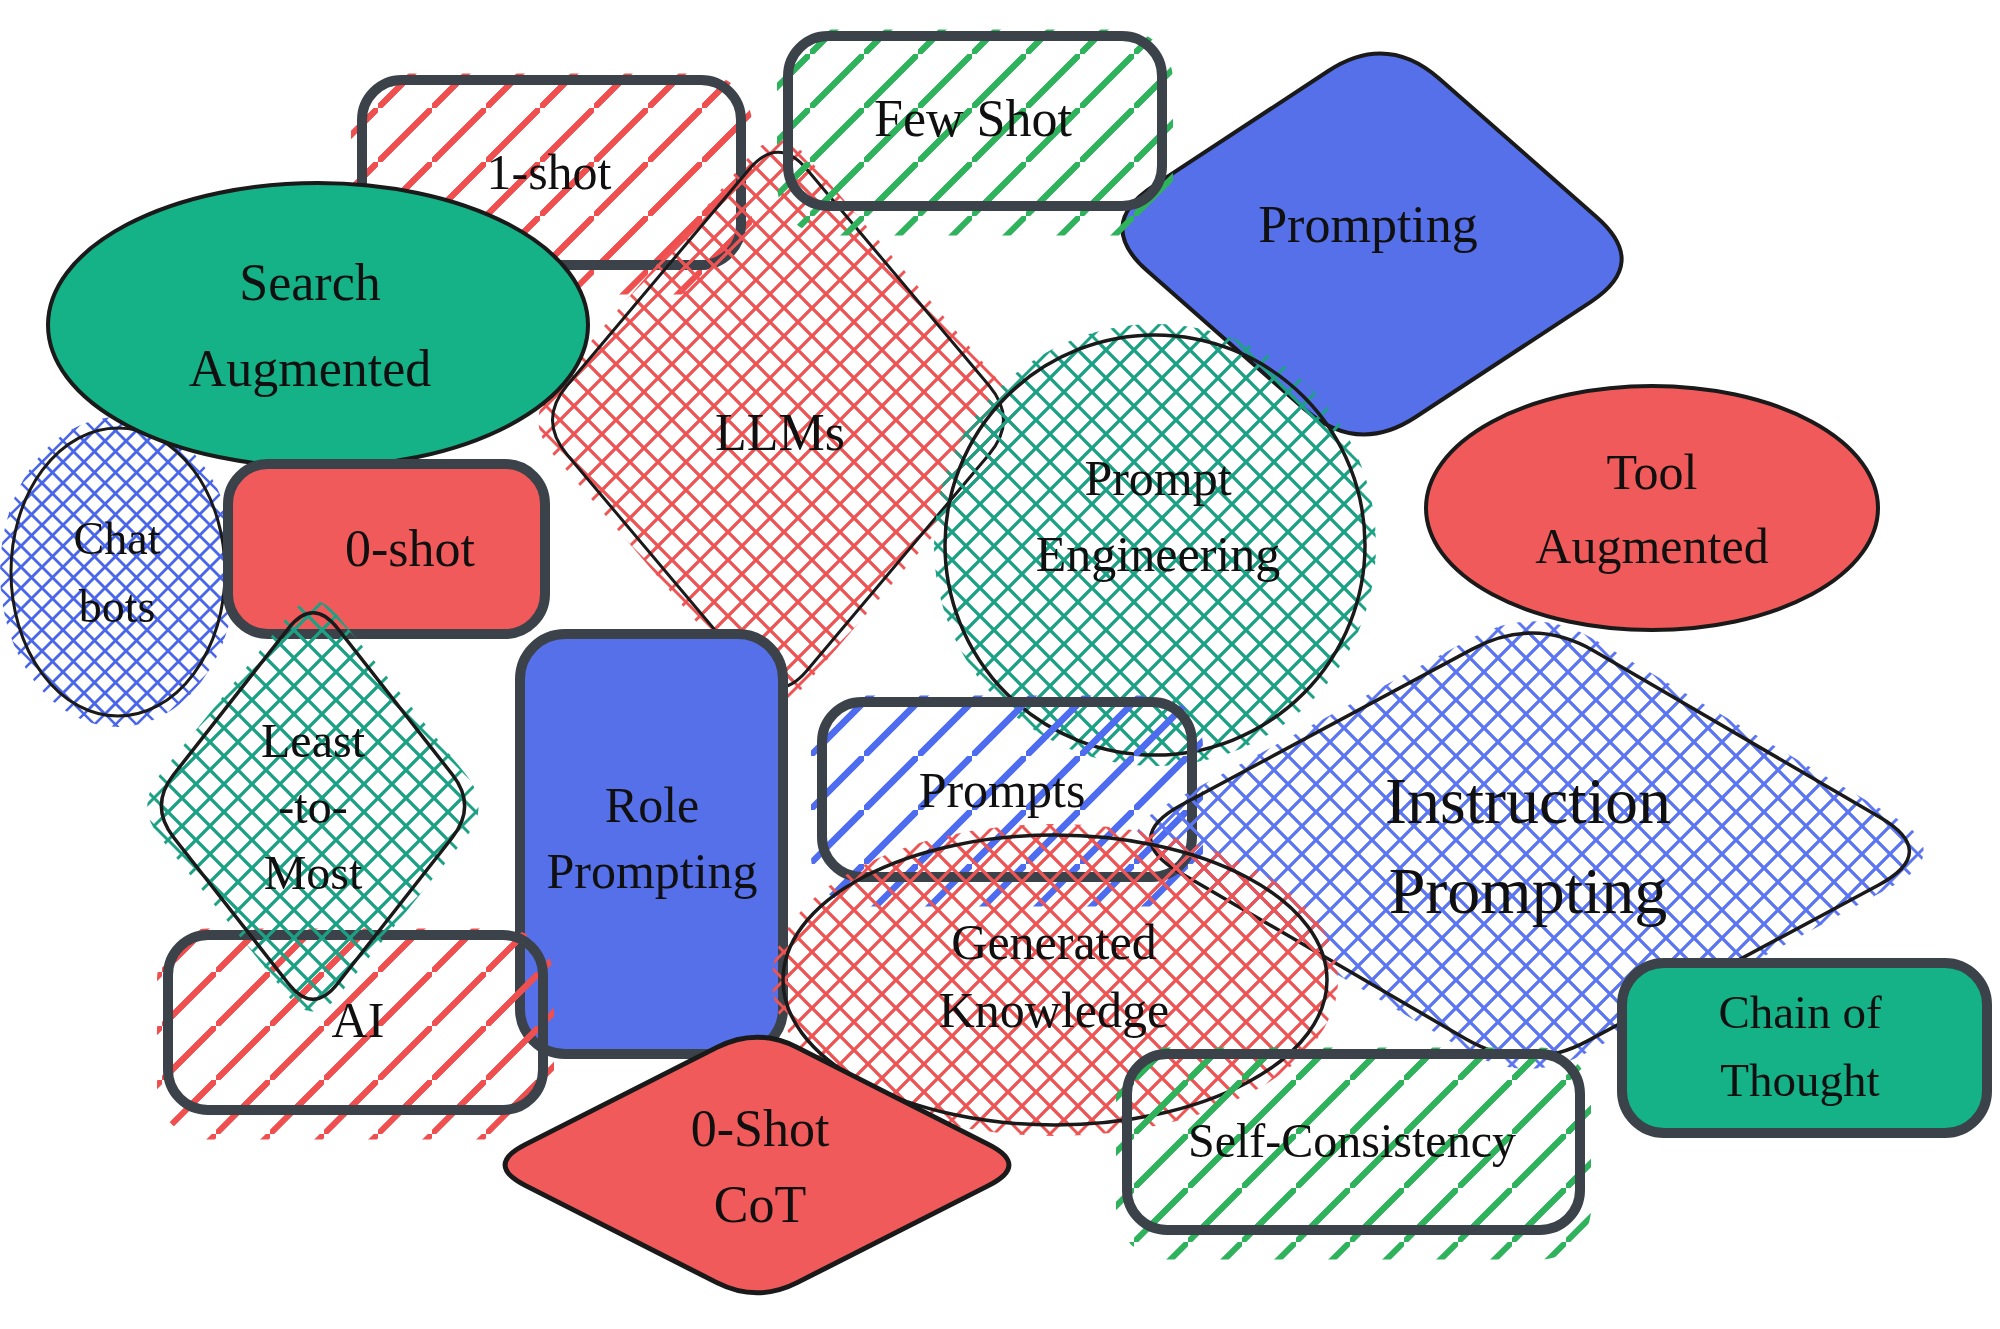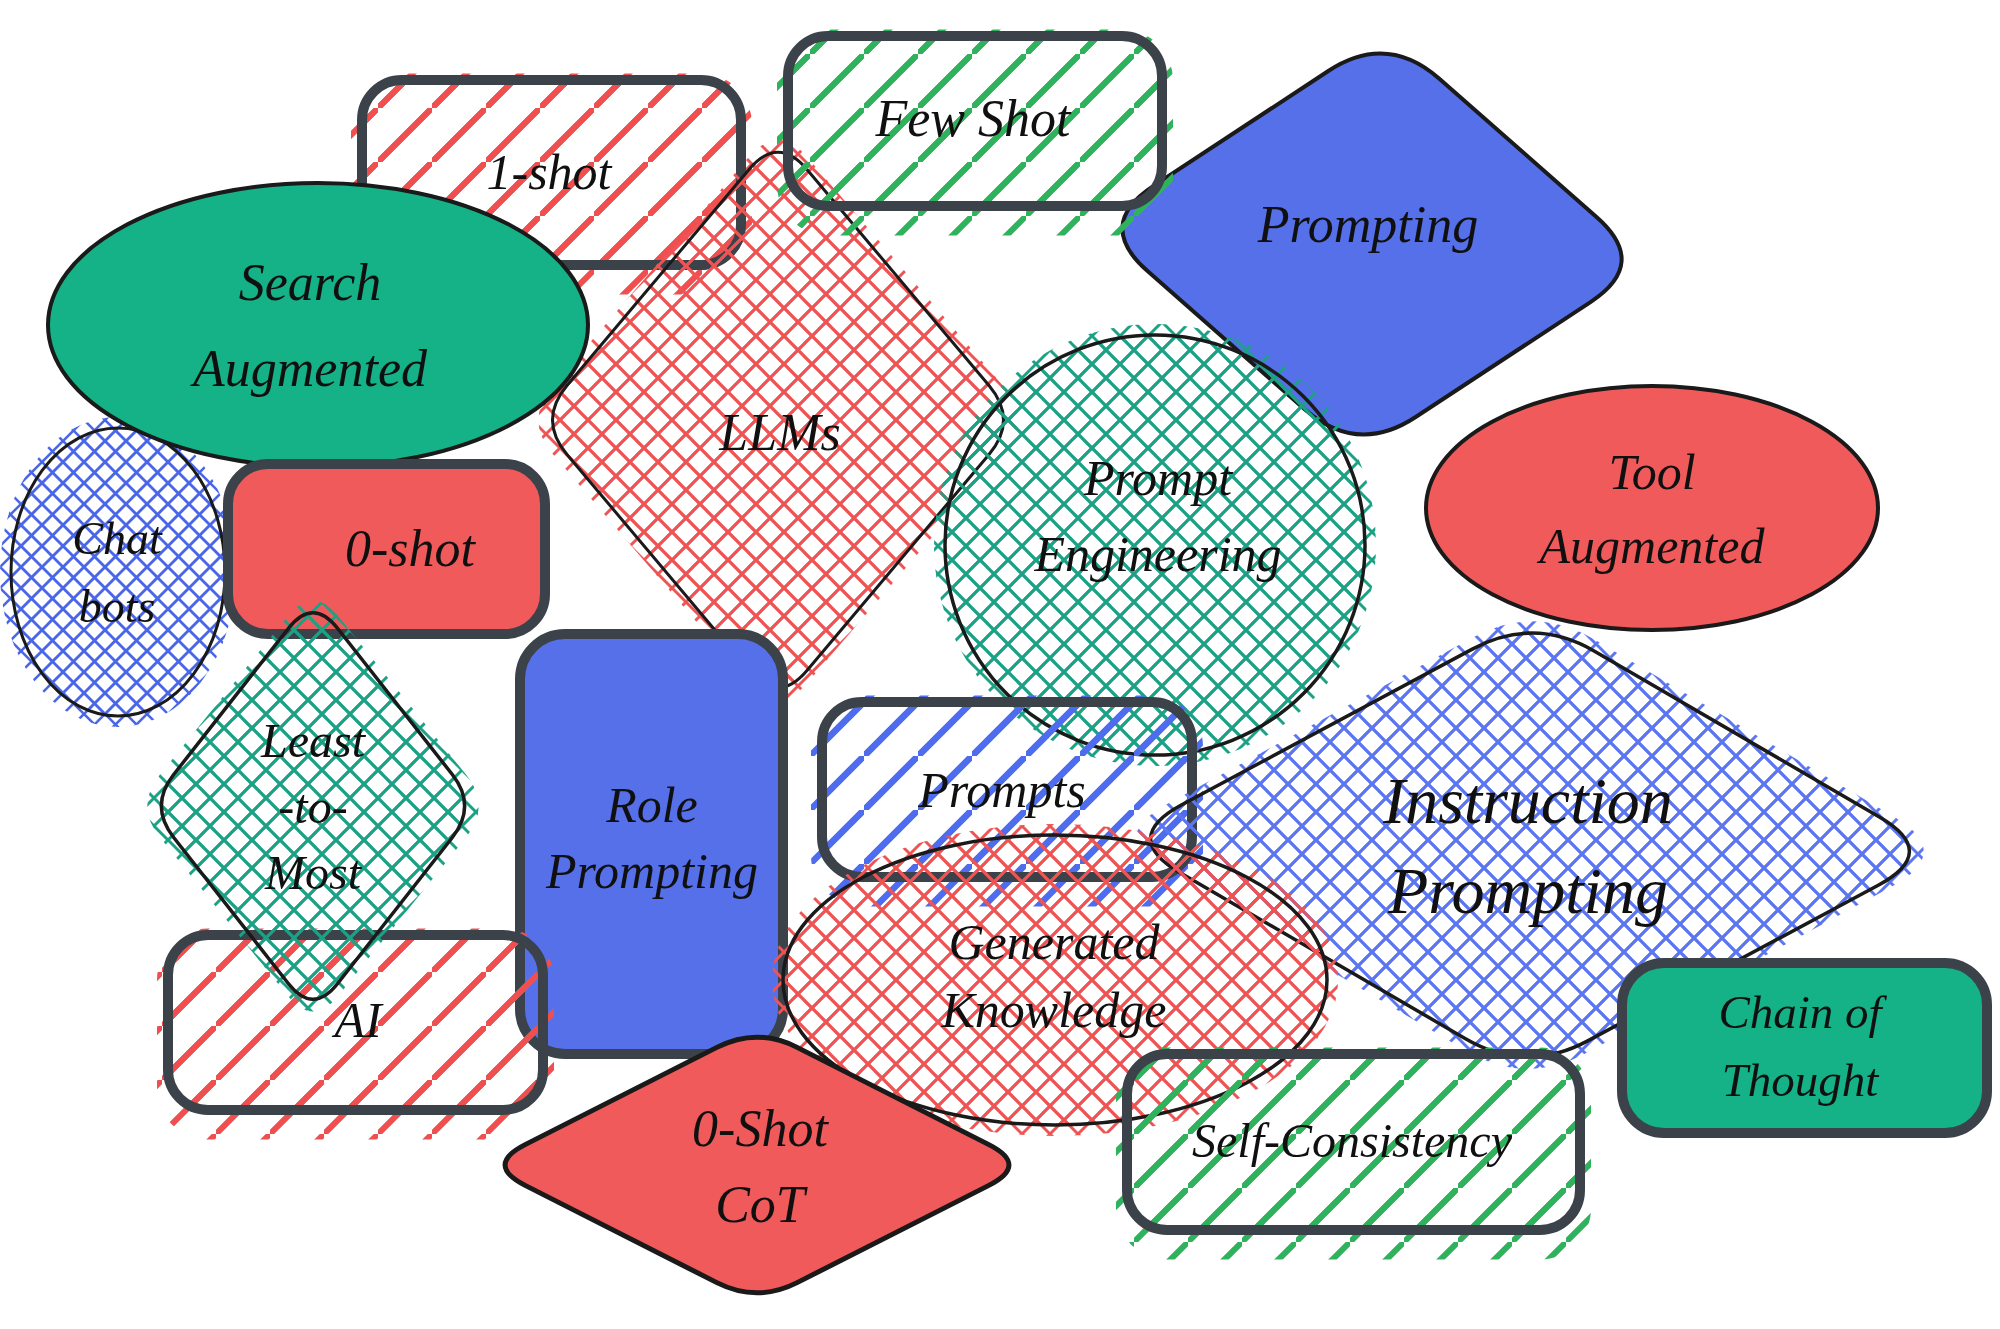--- a/index.html
+++ b/index.html
@@ -2,21 +2,21 @@
 <html><head>
 <meta charset="utf-8">
 <style>
   html,body{margin:0;padding:0;}
   body{
     width:2000px;height:1329px;
     background:#ffffff;
     overflow:hidden;
     font-family:"Liberation Serif","DejaVu Serif",serif;
   }
-  #stage{width:2000px;height:1310px;position:relative;font-style:italic;}
+  #stage{width:2000px;height:1310px;position:relative;}
   svg{display:block;width:2000px;height:1329px;}
   .lbl{
     font-family:"Liberation Serif","DejaVu Serif",serif;
     fill:#101010;
     text-anchor:middle;
     dominant-baseline:central;
   }
 </style>
 </head>
 <body>

